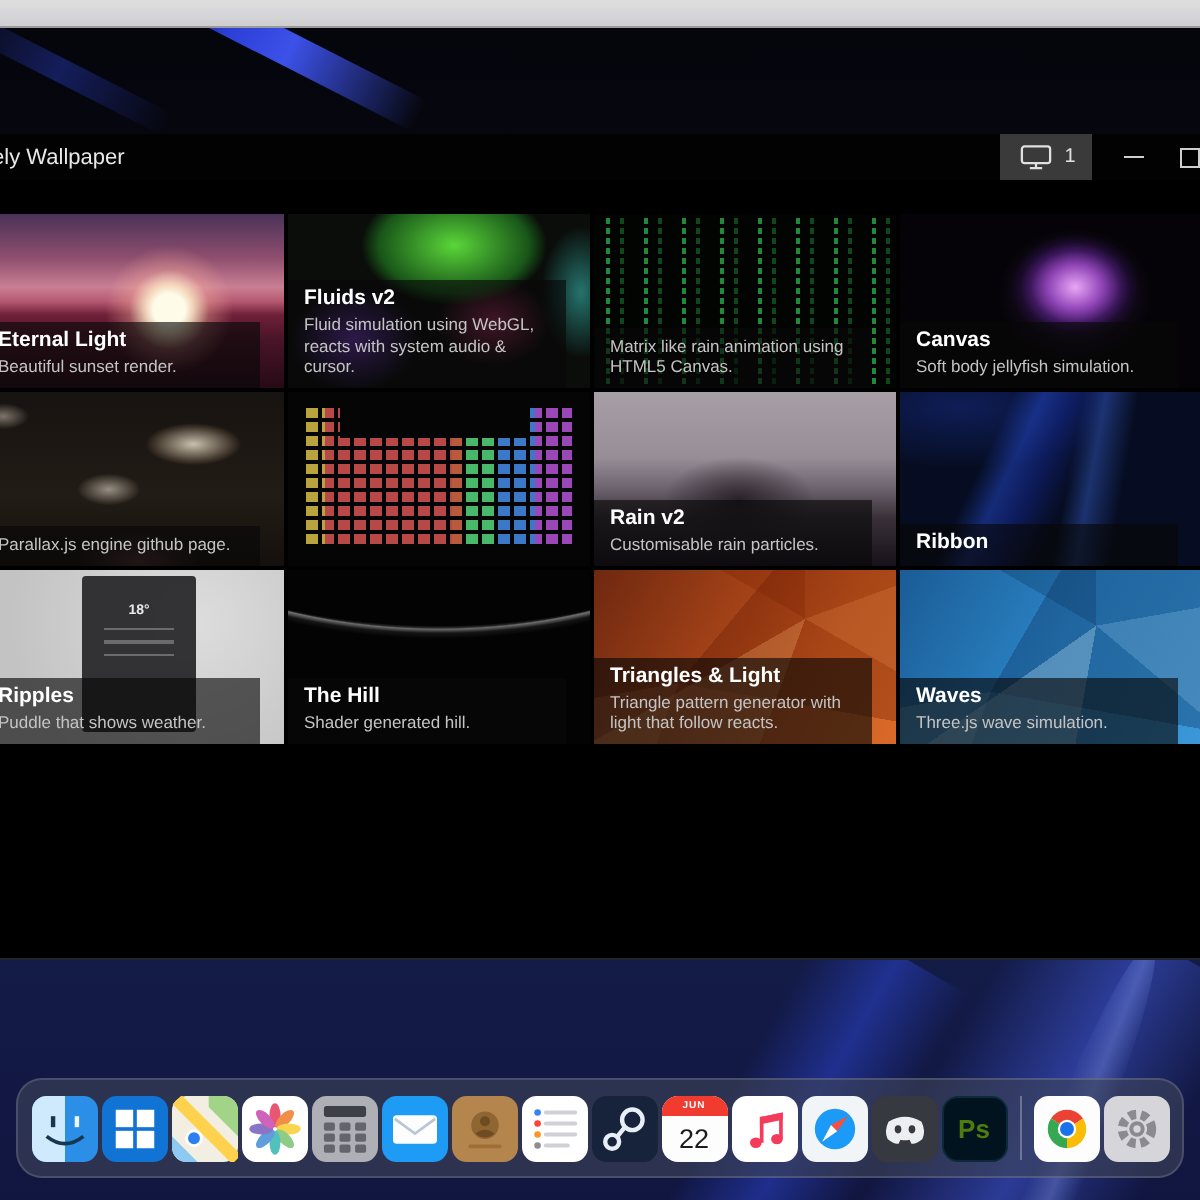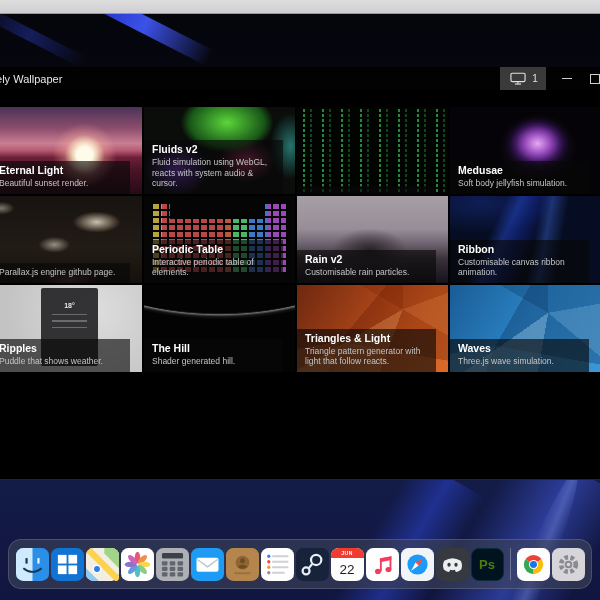--- a/index.html
+++ b/index.html
@@ -162,63 +162,59 @@
         <div class="art art-fluids"></div>
         <div class="cap">
           <div class="cap-t">Fluids v2</div>
           <div class="cap-d">Fluid simulation using WebGL, reacts with system audio &amp; cursor.</div>
         </div>
       </div>
 
       <div class="tile">
         <div class="art art-matrix"></div>
         <div class="cap">
+          <div class="cap-d">Matrix like rain animation using HTML5 Canvas.</div>
         </div>
       </div>
 
       <div class="tile">
         <div class="art art-medusae"></div>
         <div class="cap">
-          <div class="cap-t">Medusae</div>
+          <div class="cap-t">Canvas</div>
           <div class="cap-d">Soft body jellyfish simulation.</div>
         </div>
       </div>
 
       <div class="tile">
         <div class="art art-parallax"></div>
         <div class="cap">
           <div class="cap-d">Parallax.js engine github page.</div>
         </div>
       </div>
 
       <div class="tile">
         <div class="art art-periodic">
           <div class="ptable">
             <div class="ptable-gap"></div>
           </div>
         </div>
-        <div class="cap">
-          <div class="cap-t">Periodic Table</div>
-          <div class="cap-d">Interactive periodic table of elements.</div>
-        </div>
       </div>
 
       <div class="tile">
         <div class="art art-rain"></div>
         <div class="cap">
           <div class="cap-t">Rain v2</div>
           <div class="cap-d">Customisable rain particles.</div>
         </div>
       </div>
 
       <div class="tile selected">
         <div class="art art-ribbon"></div>
         <div class="cap">
           <div class="cap-t">Ribbon</div>
-          <div class="cap-d">Customisable canvas ribbon animation.</div>
         </div>
       </div>
 
       <div class="tile">
         <div class="art art-ripples">
           <div class="weather-panel">
             <div class="weather-temp">18°</div>
             <div class="weather-line"></div>
             <div class="weather-line"></div>
             <div class="weather-line"></div>

